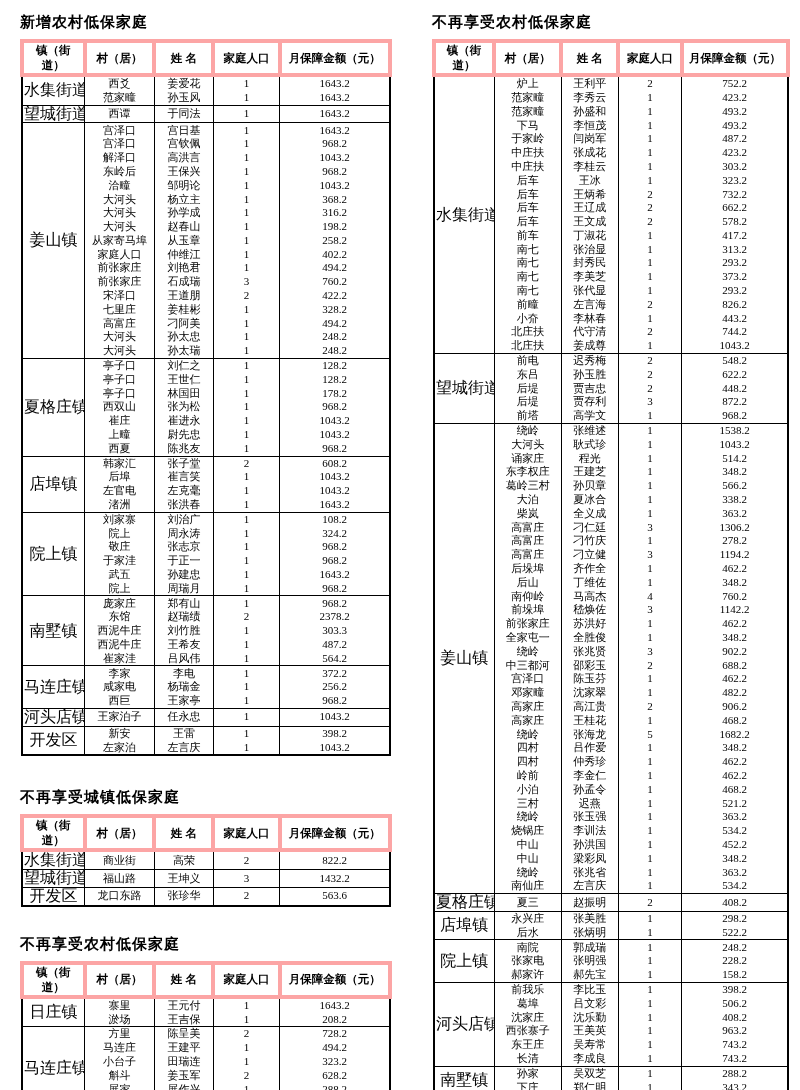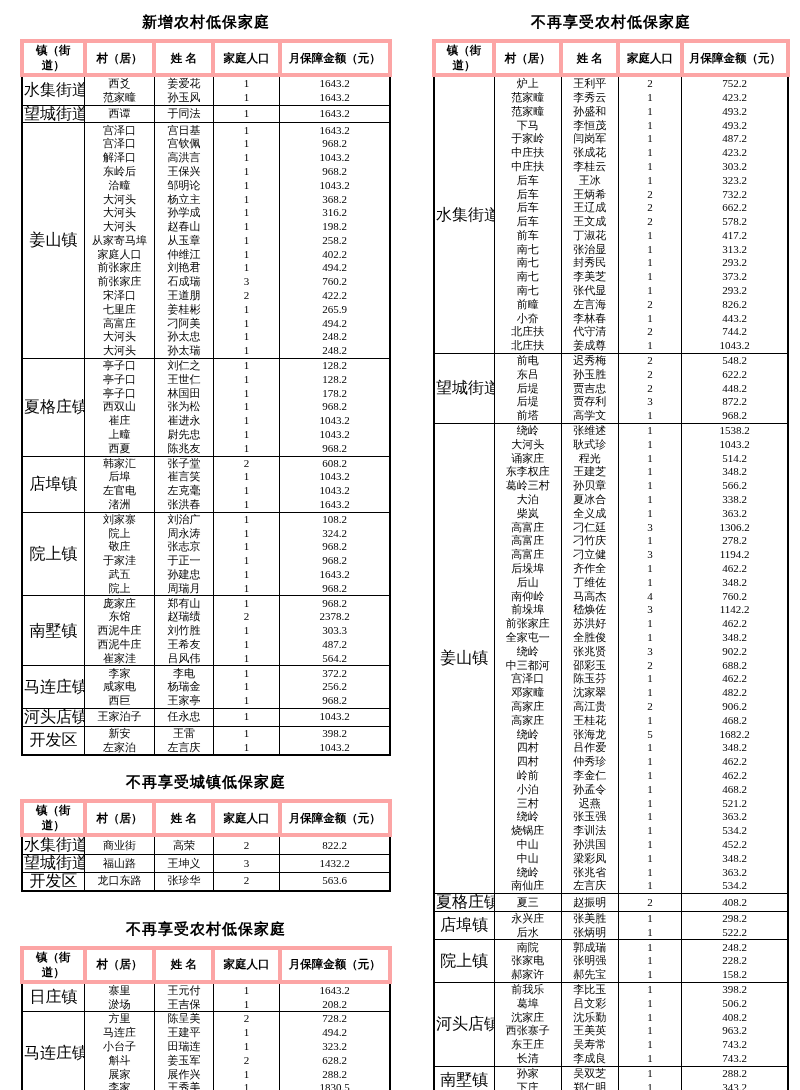--- a/index.html
+++ b/index.html
@@ -3,24 +3,24 @@
 <meta charset="utf-8">
 <style>
   html,body{margin:0;padding:0;background:#ffffff;}
   .page{position:relative;width:800px;height:1090px;background:#ffffff;overflow:hidden;
         font-family:"Liberation Serif","DejaVu Serif",serif;color:#000;}
   .col{position:absolute;top:0;}
   .col-left{left:20px;width:372px;}
   .col-right{left:432px;width:358px;}
   .tbl-section{margin:0;}
   .tbl-title{font-family:"Liberation Sans","DejaVu Sans",sans-serif;font-weight:bold;
-             font-size:15px;text-align:center;margin:0 0 7px 0;letter-spacing:1px;}
+             font-size:15px;text-align:left;margin:0 0 7px 0;letter-spacing:1px;}
   .sec-0 .tbl-title{padding-top:13px;}
   .sec-3 .tbl-title{padding-top:13px;}
-  .sec-1{margin-top:17px;}
+  .sec-1{margin-top:32px;}
   .sec-2{margin-top:28px;}
   table.data{border-collapse:collapse;width:100%;table-layout:fixed;
              border:2px solid #000;}
   table.data th{font-family:"Liberation Sans","DejaVu Sans",sans-serif;font-weight:bold;
                 font-size:11.5px;border:4px solid #fca5a5;height:18px;padding:0 1px;
                 text-align:center;vertical-align:middle;}
   table.data td{font-size:11px;border-left:1px solid #000;border-right:1px solid #000;
                 height:13.8px;line-height:1.05;padding:0 1px;text-align:center;
                 vertical-align:middle;overflow:hidden;white-space:nowrap;}
   table.data td.town{font-size:16px;}
@@ -148,21 +148,21 @@
             <tr>
               <td class="village">宋泽口</td>
               <td class="pname">王道朋</td>
               <td class="pop">2</td>
               <td class="amount">422.2</td>
             </tr>
             <tr>
               <td class="village">七里庄</td>
               <td class="pname">姜桂彬</td>
               <td class="pop">1</td>
-              <td class="amount">265.9</td>
+              <td class="amount">328.2</td>
             </tr>
             <tr>
               <td class="village">高富庄</td>
               <td class="pname">刁阿美</td>
               <td class="pop">1</td>
               <td class="amount">494.2</td>
             </tr>
             <tr>
               <td class="village">大河头</td>
               <td class="pname">孙太忠</td>

